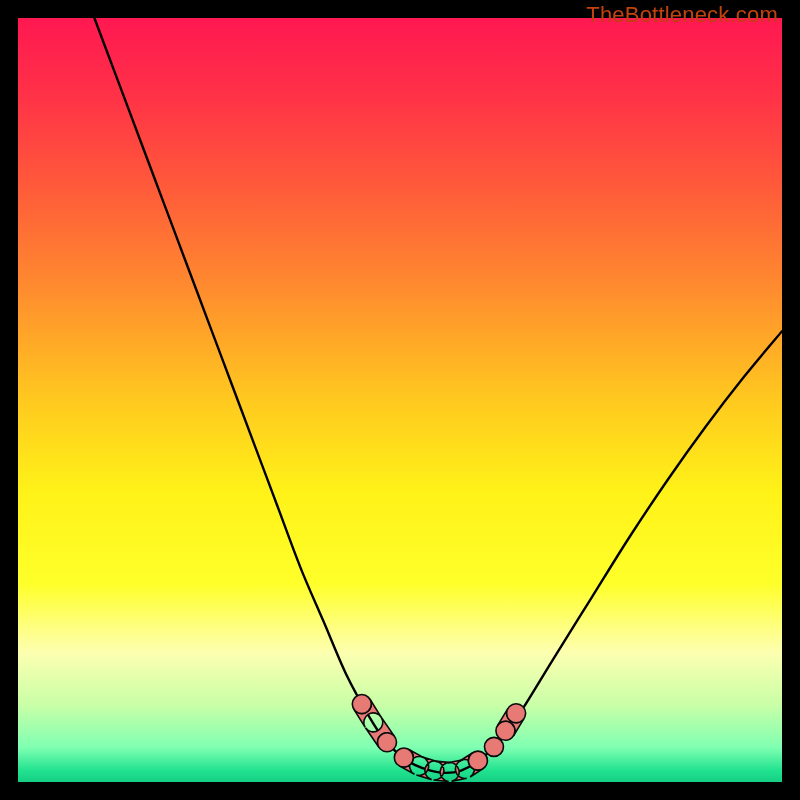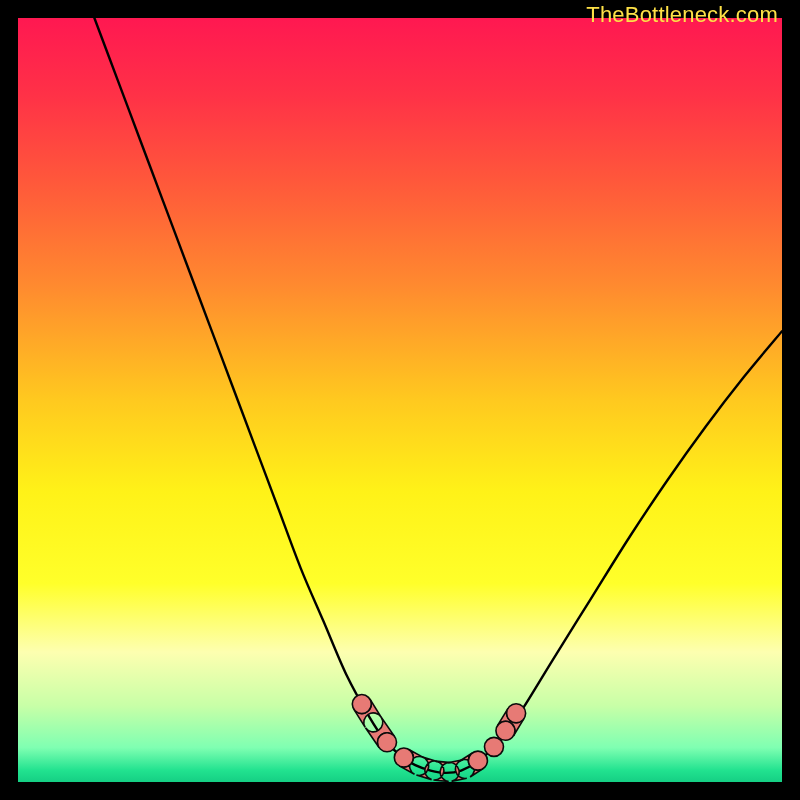--- a/index.html
+++ b/index.html
@@ -29,21 +29,21 @@
   .gradient {
     position: absolute;
     left: 0; top: 0;
     width: 100%;
     height: 100%;
   }
   .watermark {
     position: absolute;
     top: 2px;
     right: 22px;
-    color: #fde047;
+    color: #c2410c;
     font-size: 22px;
     letter-spacing: 0.2px;
     font-weight: 500;
   }
   svg {
     position: absolute;
     left: 0; top: 0;
   }
 </style>
 </head>

